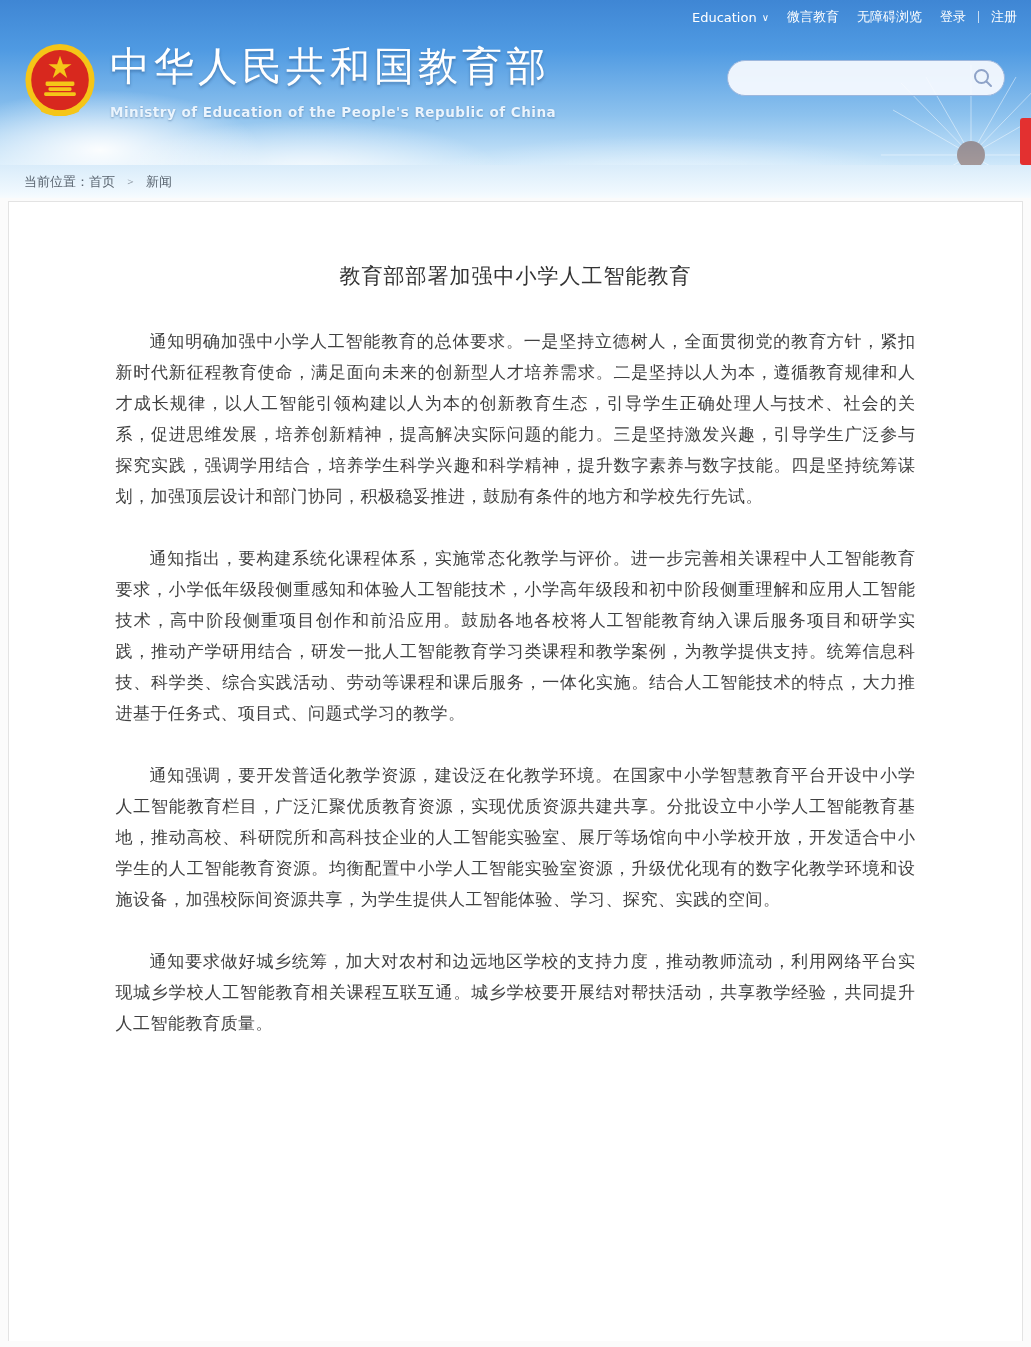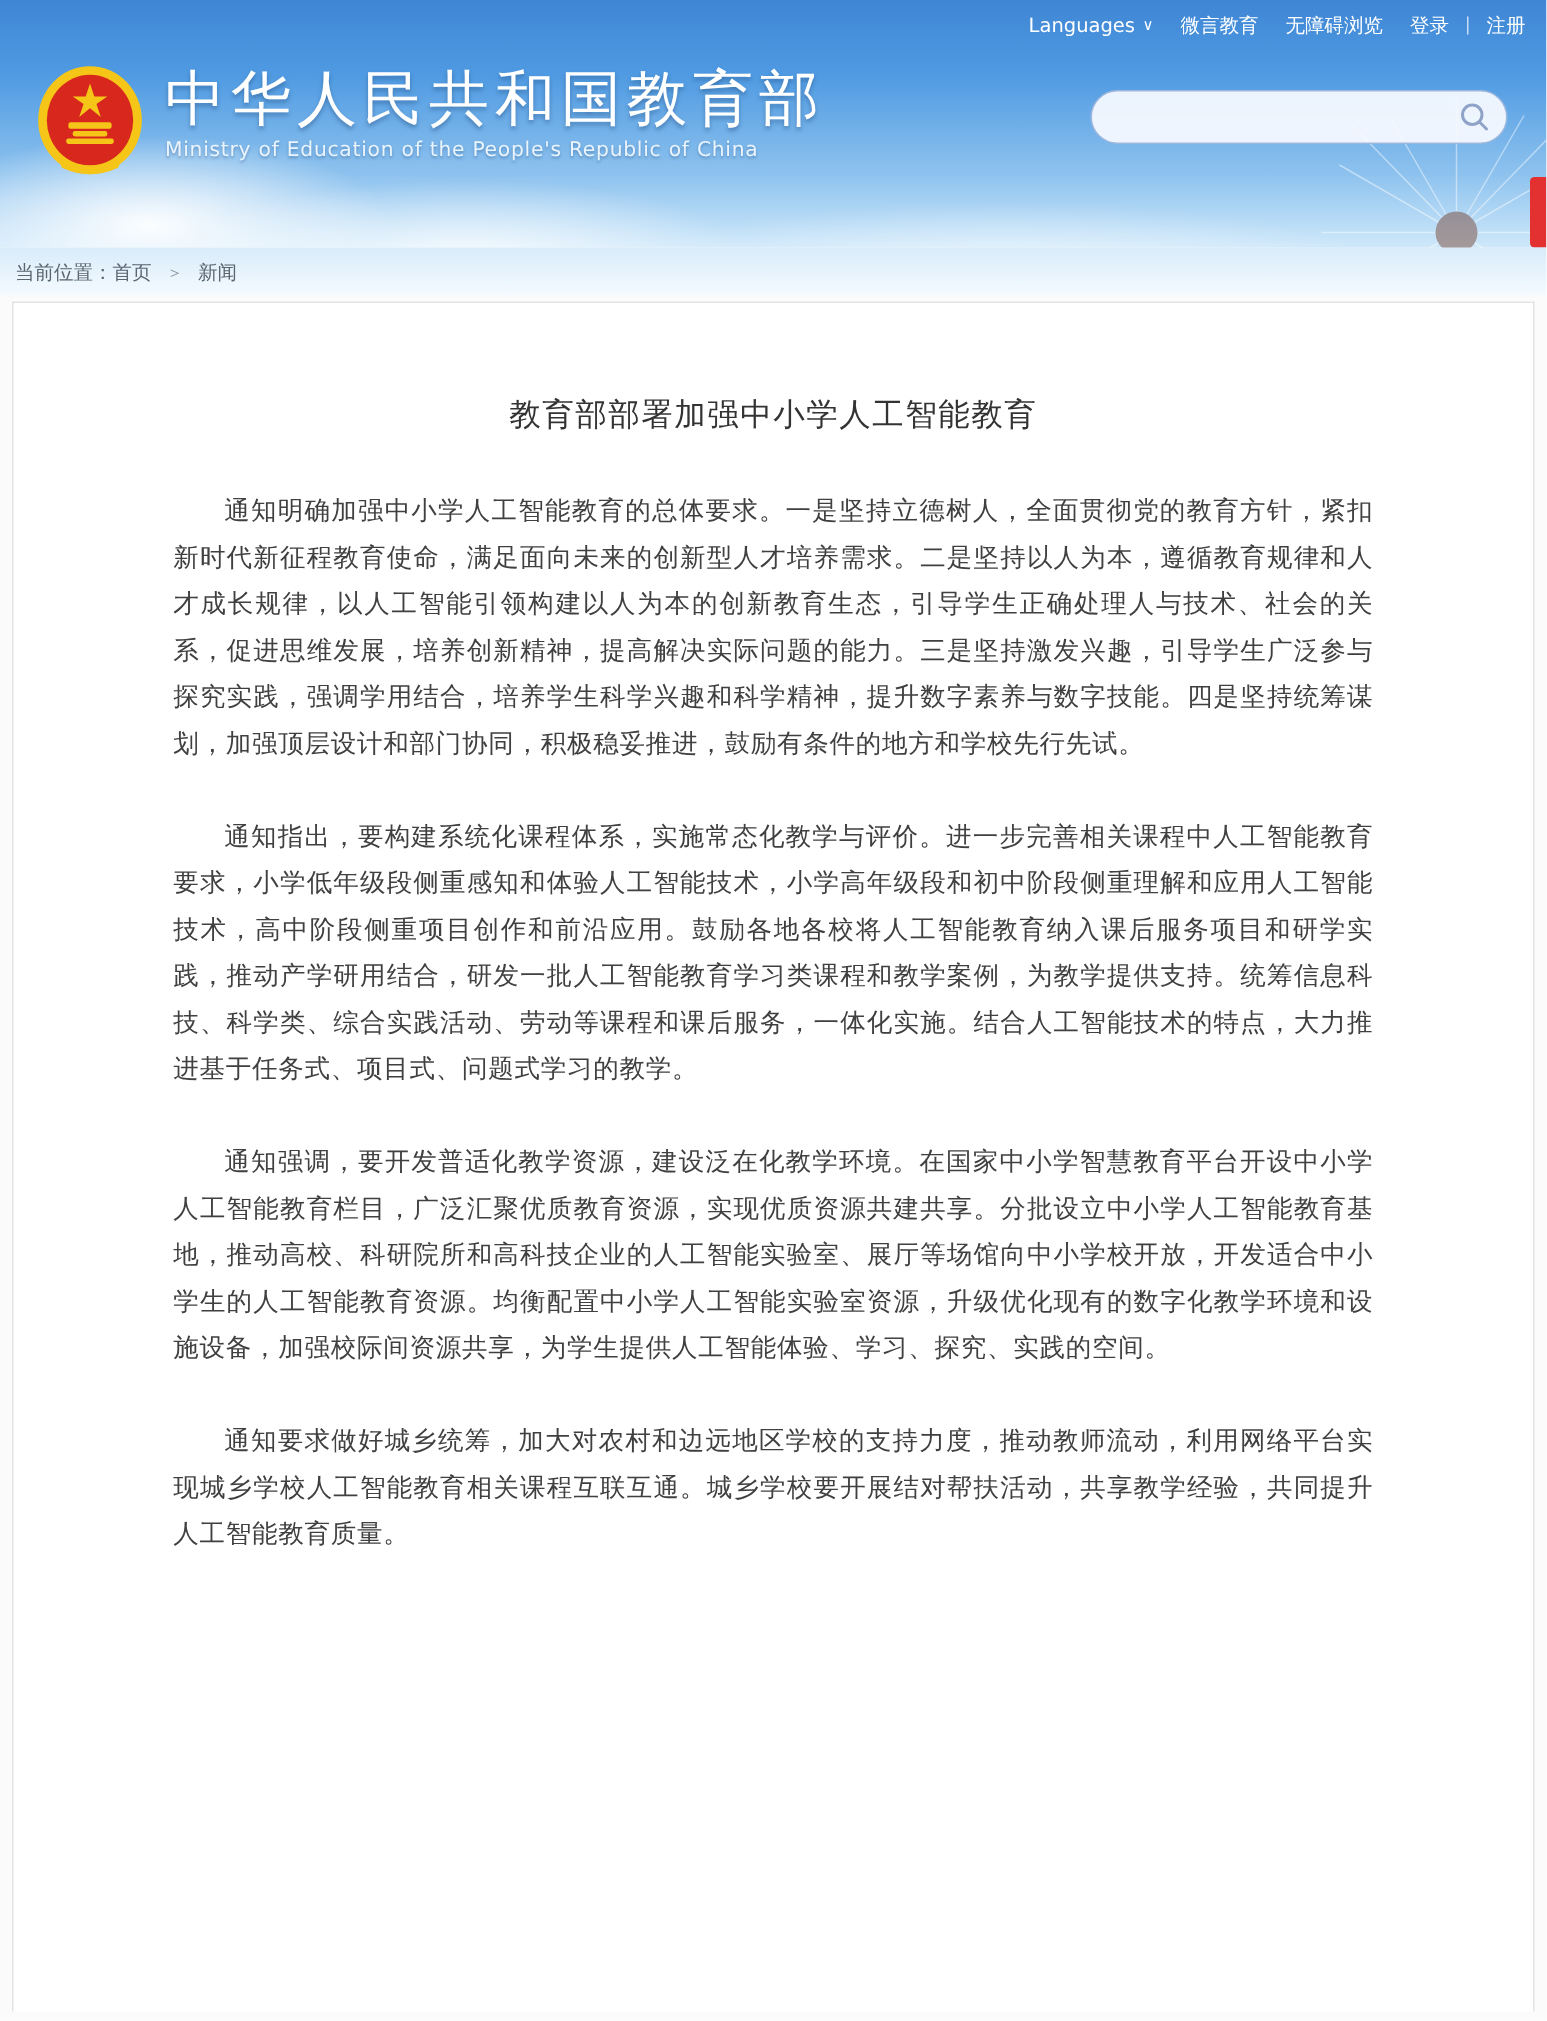--- a/index.html
+++ b/index.html
@@ -37,22 +37,23 @@
   .topbar .divider { width:1px; height:12px; background:rgba(255,255,255,.7); margin:0 -6px; }
 
   
   .brand { position:absolute; left:24px; top:44px; display:flex; align-items:flex-start; z-index:2; }
   .emblem { width:72px; height:78px; margin-right:14px; }
   .brand-text .cn {
     font-size:40px; font-weight:normal; color:#fff; letter-spacing:4px;
     text-shadow:0 2px 3px rgba(30,70,120,.45); line-height:1.1;
   }
   .brand-text .en {
-    font-size:13.5px; color:#eaf4fd; letter-spacing:.5px; margin-top:4px;
+    font-size:13.5px; color:#eaf4fd; letter-spacing:.5px; margin-top:16px;
     text-shadow:0 1px 2px rgba(30,70,120,.4);
+    font-weight:bold;
   }
 
   
   .search {
     position:absolute; right:26px; top:60px; width:278px; height:36px;
     background:rgba(248,251,255,.92);
     border:1px solid #9db7dd; border-radius:18px;
     display:flex; align-items:center; padding:0 10px 0 16px; z-index:2;
   }
   .search input {
@@ -65,21 +66,21 @@
   
   .red-tab {
     position:absolute; right:0; top:118px; width:11px; height:47px;
     background:#e33030; border-radius:3px 0 0 3px; z-index:4; cursor:pointer;
   }
 
   
   .crumb-bar {
     width:1031px; height:33px;
     background:linear-gradient(180deg,#d9ecfa 0%,#eff8fe 80%,#f7fbfe 100%);
-    display:flex; align-items:center; padding-left:10px;
+    display:flex; align-items:center; padding-left:24px;
     font-size:13px; color:#5a6570;
   }
   .crumb-bar .sep { margin:0 10px; color:#8a949e; font-size:11px; }
   .crumb-bar .crumb-link { cursor:pointer; color:#5a6570; }
 
   
   .card {
     margin:3px 8px 0 8px; width:1015px; min-height:1140px;
     background:#fff; border:1px solid #e3e3e3; border-bottom:none;
     padding:60px 0 40px 0;
@@ -130,21 +131,21 @@
           <line x1="100" y1="100" x2="30" y2="28"></line>
         <line x1="100" y1="100" x2="170" y2="172"></line>
           <line x1="100" y1="100" x2="30" y2="172"></line>
       </g>
       <circle cx="100" cy="100" r="14" fill="#7a4a3a" stroke="none"></circle>
     </g>
   </svg>
 
   <div class="topbar">
     <span class="lang">
-      <span>Languages</span>
+      <span>Education</span>
       <span class="caret">∨</span>
     </span>
     <span class="lnk">微言教育</span>
     <span class="lnk">无障碍浏览</span>
     <span class="lnk">登录</span>
     <span class="divider"></span>
     <span class="lnk">注册</span>
   </div>
 
   <div class="brand">

